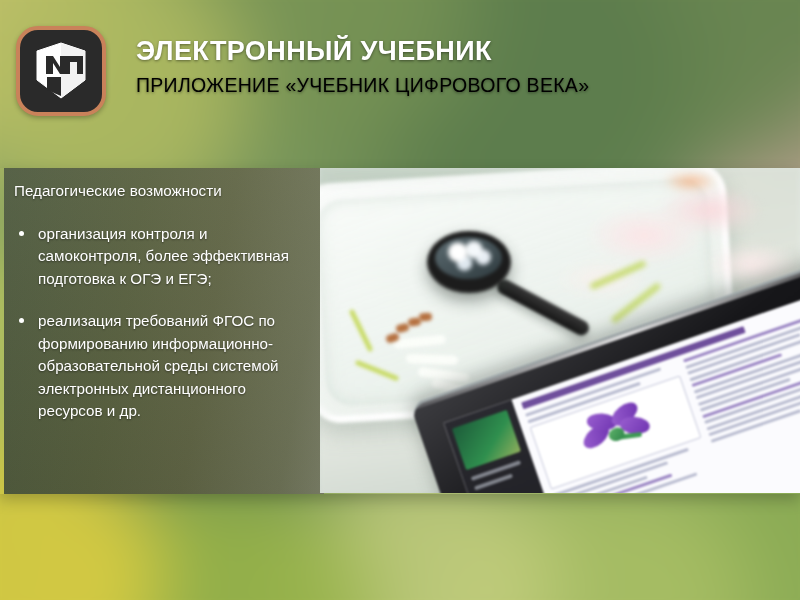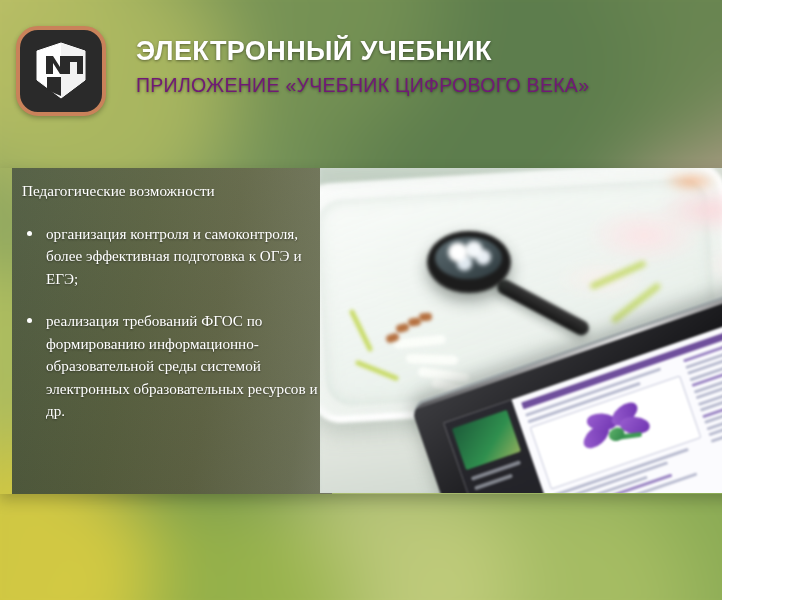--- a/index.html
+++ b/index.html
@@ -6,21 +6,21 @@
   * { margin:0; padding:0; box-sizing:border-box; }
 
   html,body{
     width:800px; height:600px;
     overflow:hidden;
     font-family:"Liberation Sans", sans-serif;
   }
 
   #slide{
     position:relative;
-    width:722px; height:600px;
+    width:800px; height:600px;
     overflow:hidden;
     background:#8fa35a;
   }
 
   
   .bg{
     position:absolute; inset:-60px;
     background:
       radial-gradient(circle at 10% 88%, rgba(214,203,66,.95) 0 90px, rgba(214,203,66,0) 170px),
       radial-gradient(circle at 30% 96%, rgba(150,178,72,.9) 0 110px, rgba(150,178,72,0) 200px),
@@ -55,34 +55,33 @@
 
   .titles{
     position:absolute; left:136px; top:34px;
     text-shadow:0 1px 3px rgba(0,0,0,.45);
   }
   .title-main{
     font-size:27px; font-weight:bold; color:#ffffff;
     letter-spacing:.4px; line-height:34px; white-space:nowrap;
   }
   .title-sub{
-    font-size:19.5px; font-weight:normal; color:#701a75;
+    font-size:19.5px; font-weight:normal; color:#000000;
     letter-spacing:.3px; line-height:28px; margin-top:3px; white-space:nowrap;
   }
 
   
   .band{
     position:absolute; left:0; top:168px; width:800px; height:326px;
   }
 
   
   .panel{
-    position:absolute; left:12px; top:0; width:320px; height:326px;
+    position:absolute; left:4px; top:0; width:320px; height:326px;
     background:linear-gradient(100deg,#4e5a3e 0%,#58603f 38%,#606545 62%,#6e7357 88%,#7c8068 100%);
-    font-family:Liberation Serif, serif;
   }
   .panel::after{
     content:""; position:absolute; inset:0;
     background:linear-gradient(180deg,rgba(255,255,255,.05) 0%,rgba(0,0,0,.06) 100%);
     pointer-events:none;
   }
   .panel-inner{
     position:relative; z-index:2;
     padding:12px 12px 0 6px;
     color:#ffffff;
@@ -306,21 +305,21 @@
           <div>Педагогические возможности</div>
         </div>
 
         <ul class="bullets">
           <li>
             <span class="dot"></span>
             <span>организация контроля и самоконтроля, более эффективная подготовка к ОГЭ и ЕГЭ;</span>
           </li>
           <li>
             <span class="dot"></span>
-            <span>реализация требований ФГОС по формированию информационно-образовательной среды системой электронных образовательных ресурсов и др.</span>
+            <span>реализация требований ФГОС по формированию информационно-образовательной среды системой электронных дистанционного ресурсов и др.</span>
           </li>
         </ul>
 
       </div>
     </div>
 
     <div class="photo">
       <div class="ph-surface"></div>
 
       <div class="blurlayer">

